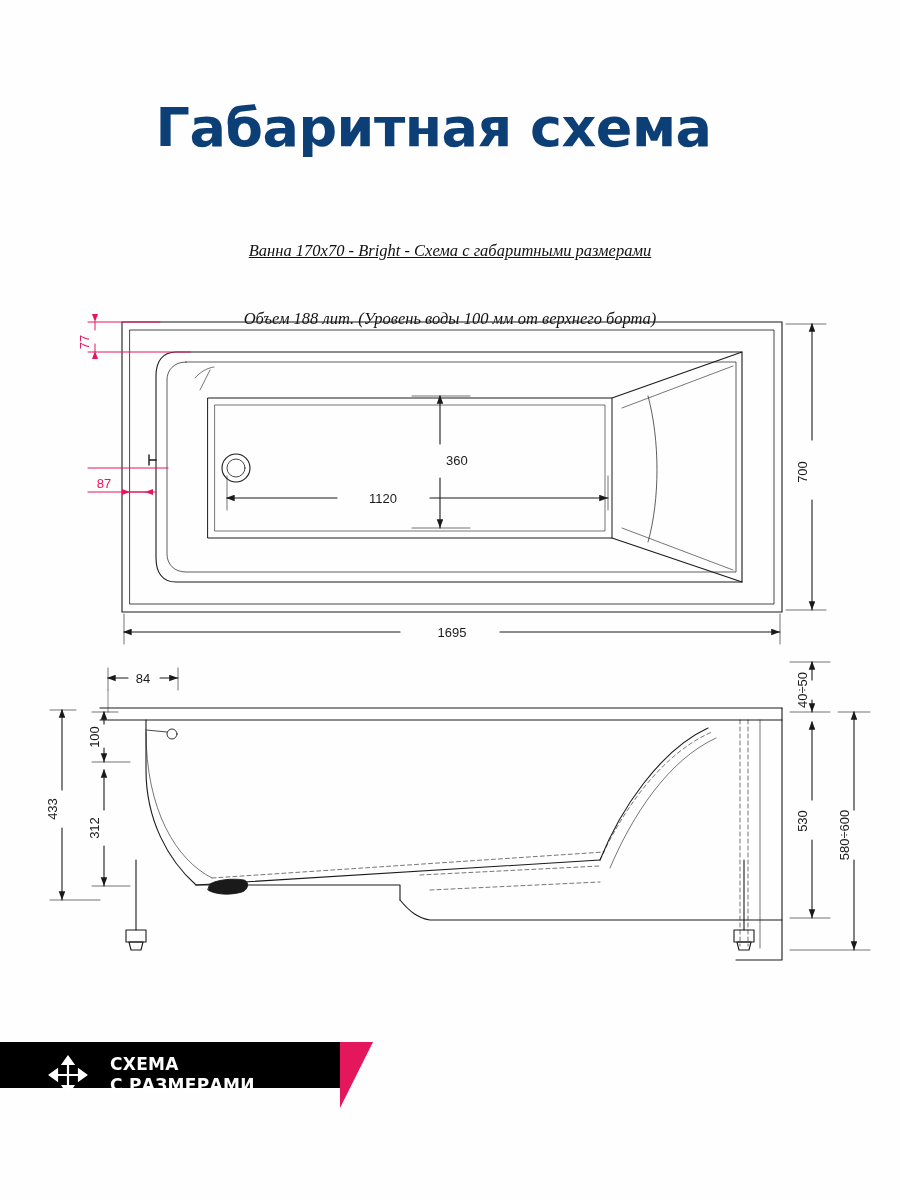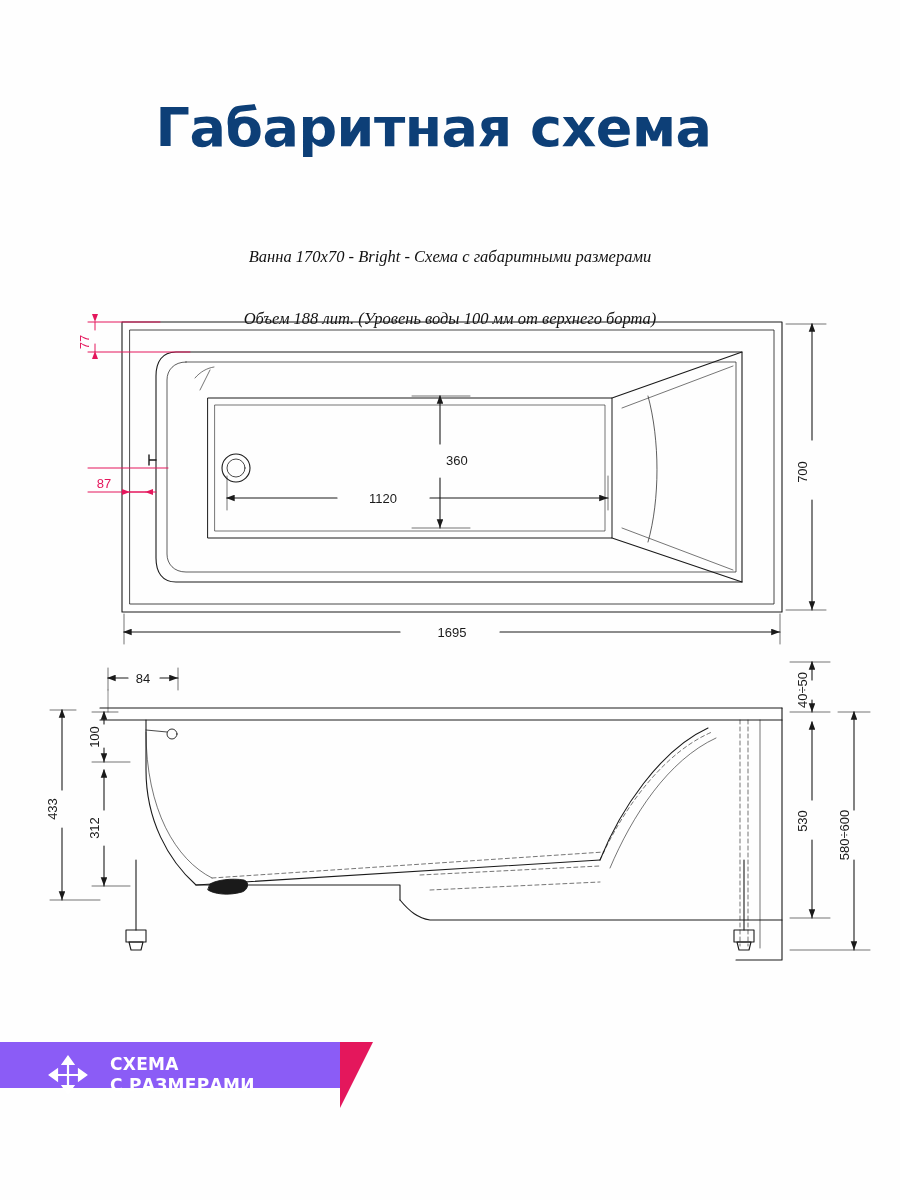--- a/index.html
+++ b/index.html
@@ -36,41 +36,41 @@
   .subtitle {
     position: absolute;
     left: 0;
     width: 900px;
     text-align: center;
     font-family: "Liberation Serif", serif;
     font-style: italic;
     font-size: 16.5px;
     color: #111111;
   }
-  .subtitle.line1 { top: 247px; }
+  .subtitle.line1 { top: 241px; text-decoration: underline; }
   .subtitle.line2 { top: 281px; margin-top: 28px; }
 
   
   .drawing {
     position: absolute;
     top: 300px;
     left: 0;
     width: 900px;
     height: 700px;
   }
   .drawing svg { display: block; }
 
   
   .banner {
     position: absolute;
     left: 0;
     top: 1042px;
     width: 340px;
     height: 46px;
-    background: #8b5cf6;
+    background: #000000;
   }
   .banner:after {
     content: "";
     position: absolute;
     right: -33px;
     top: 0;
     width: 0;
     height: 0;
     border-top: 66px solid #e4175c;
     border-right: 33px solid transparent;

